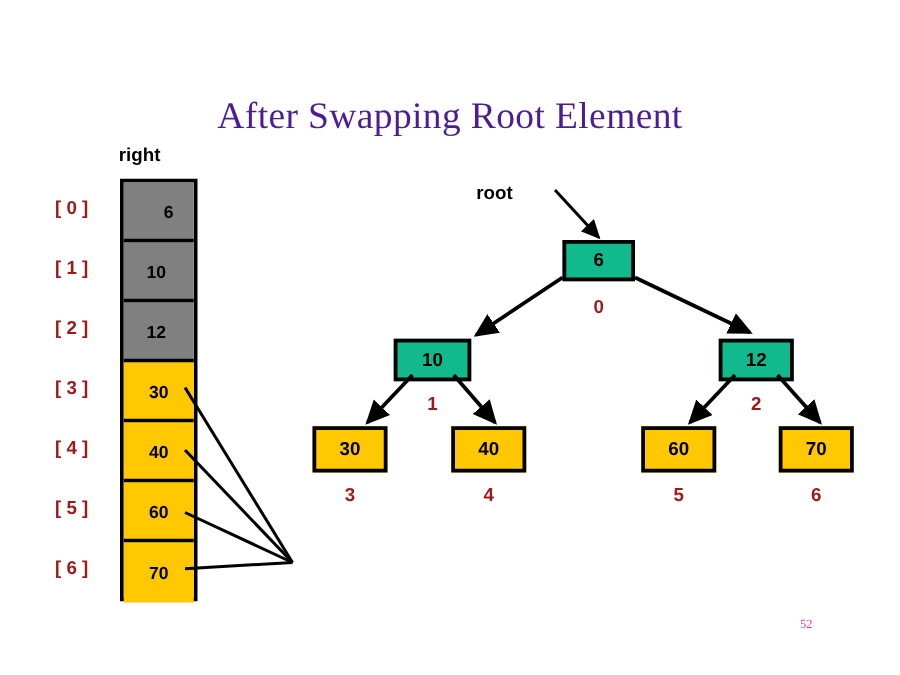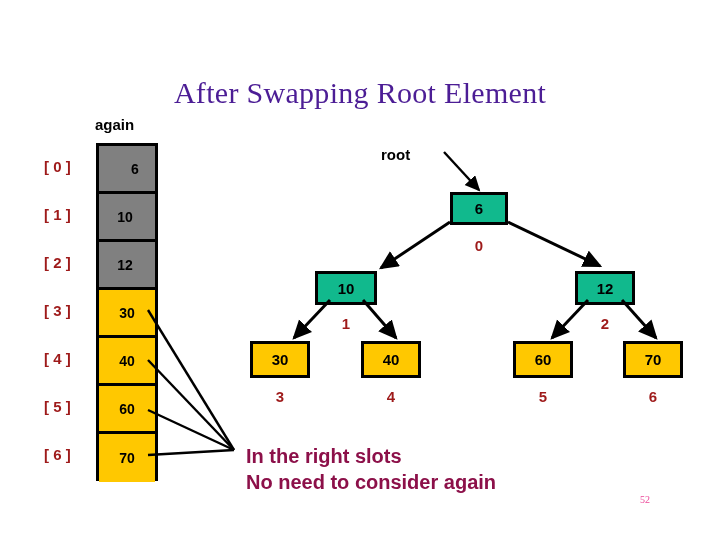--- a/index.html
+++ b/index.html
@@ -146,21 +146,21 @@
     pointer-events: none;
   }
 </style>
 </head>
 <body>
 
 <div id="slide">
 
   <div class="slide-title">After Swapping Root Element</div>
 
-  <div class="values-label">again</div>
+  <div class="values-label">right</div>
 
   <div class="idx-label" style="left:44px; top:158px;">[ 0 ]</div>
   <div class="idx-label" style="left:44px; top:206px;">[ 1 ]</div>
   <div class="idx-label" style="left:44px; top:254px;">[ 2 ]</div>
   <div class="idx-label" style="left:44px; top:302px;">[ 3 ]</div>
   <div class="idx-label" style="left:44px; top:350px;">[ 4 ]</div>
   <div class="idx-label" style="left:44px; top:398px;">[ 5 ]</div>
   <div class="idx-label" style="left:44px; top:446px;">[ 6 ]</div>
 
   <div class="array-wrap">
@@ -244,18 +244,16 @@
     <line x1="588" y1="300" x2="552" y2="338" stroke="#000000" stroke-width="3" marker-end="url(#arrowhead)"></line>
 
     <line x1="622" y1="300" x2="656" y2="338" stroke="#000000" stroke-width="3" marker-end="url(#arrowhead)"></line>
 
     <line x1="148" y1="310" x2="234" y2="450" stroke="#000000" stroke-width="2.4"></line>
     <line x1="148" y1="360" x2="234" y2="450" stroke="#000000" stroke-width="2.4"></line>
     <line x1="148" y1="410" x2="234" y2="450" stroke="#000000" stroke-width="2.4"></line>
     <line x1="148" y1="455" x2="234" y2="450" stroke="#000000" stroke-width="2.4"></line>
   </svg>
 
-  <div class="note">In the right slots
-No need to consider again</div>
 
   <div class="page-num">52</div>
 
 </div>
 
 </body></html>

